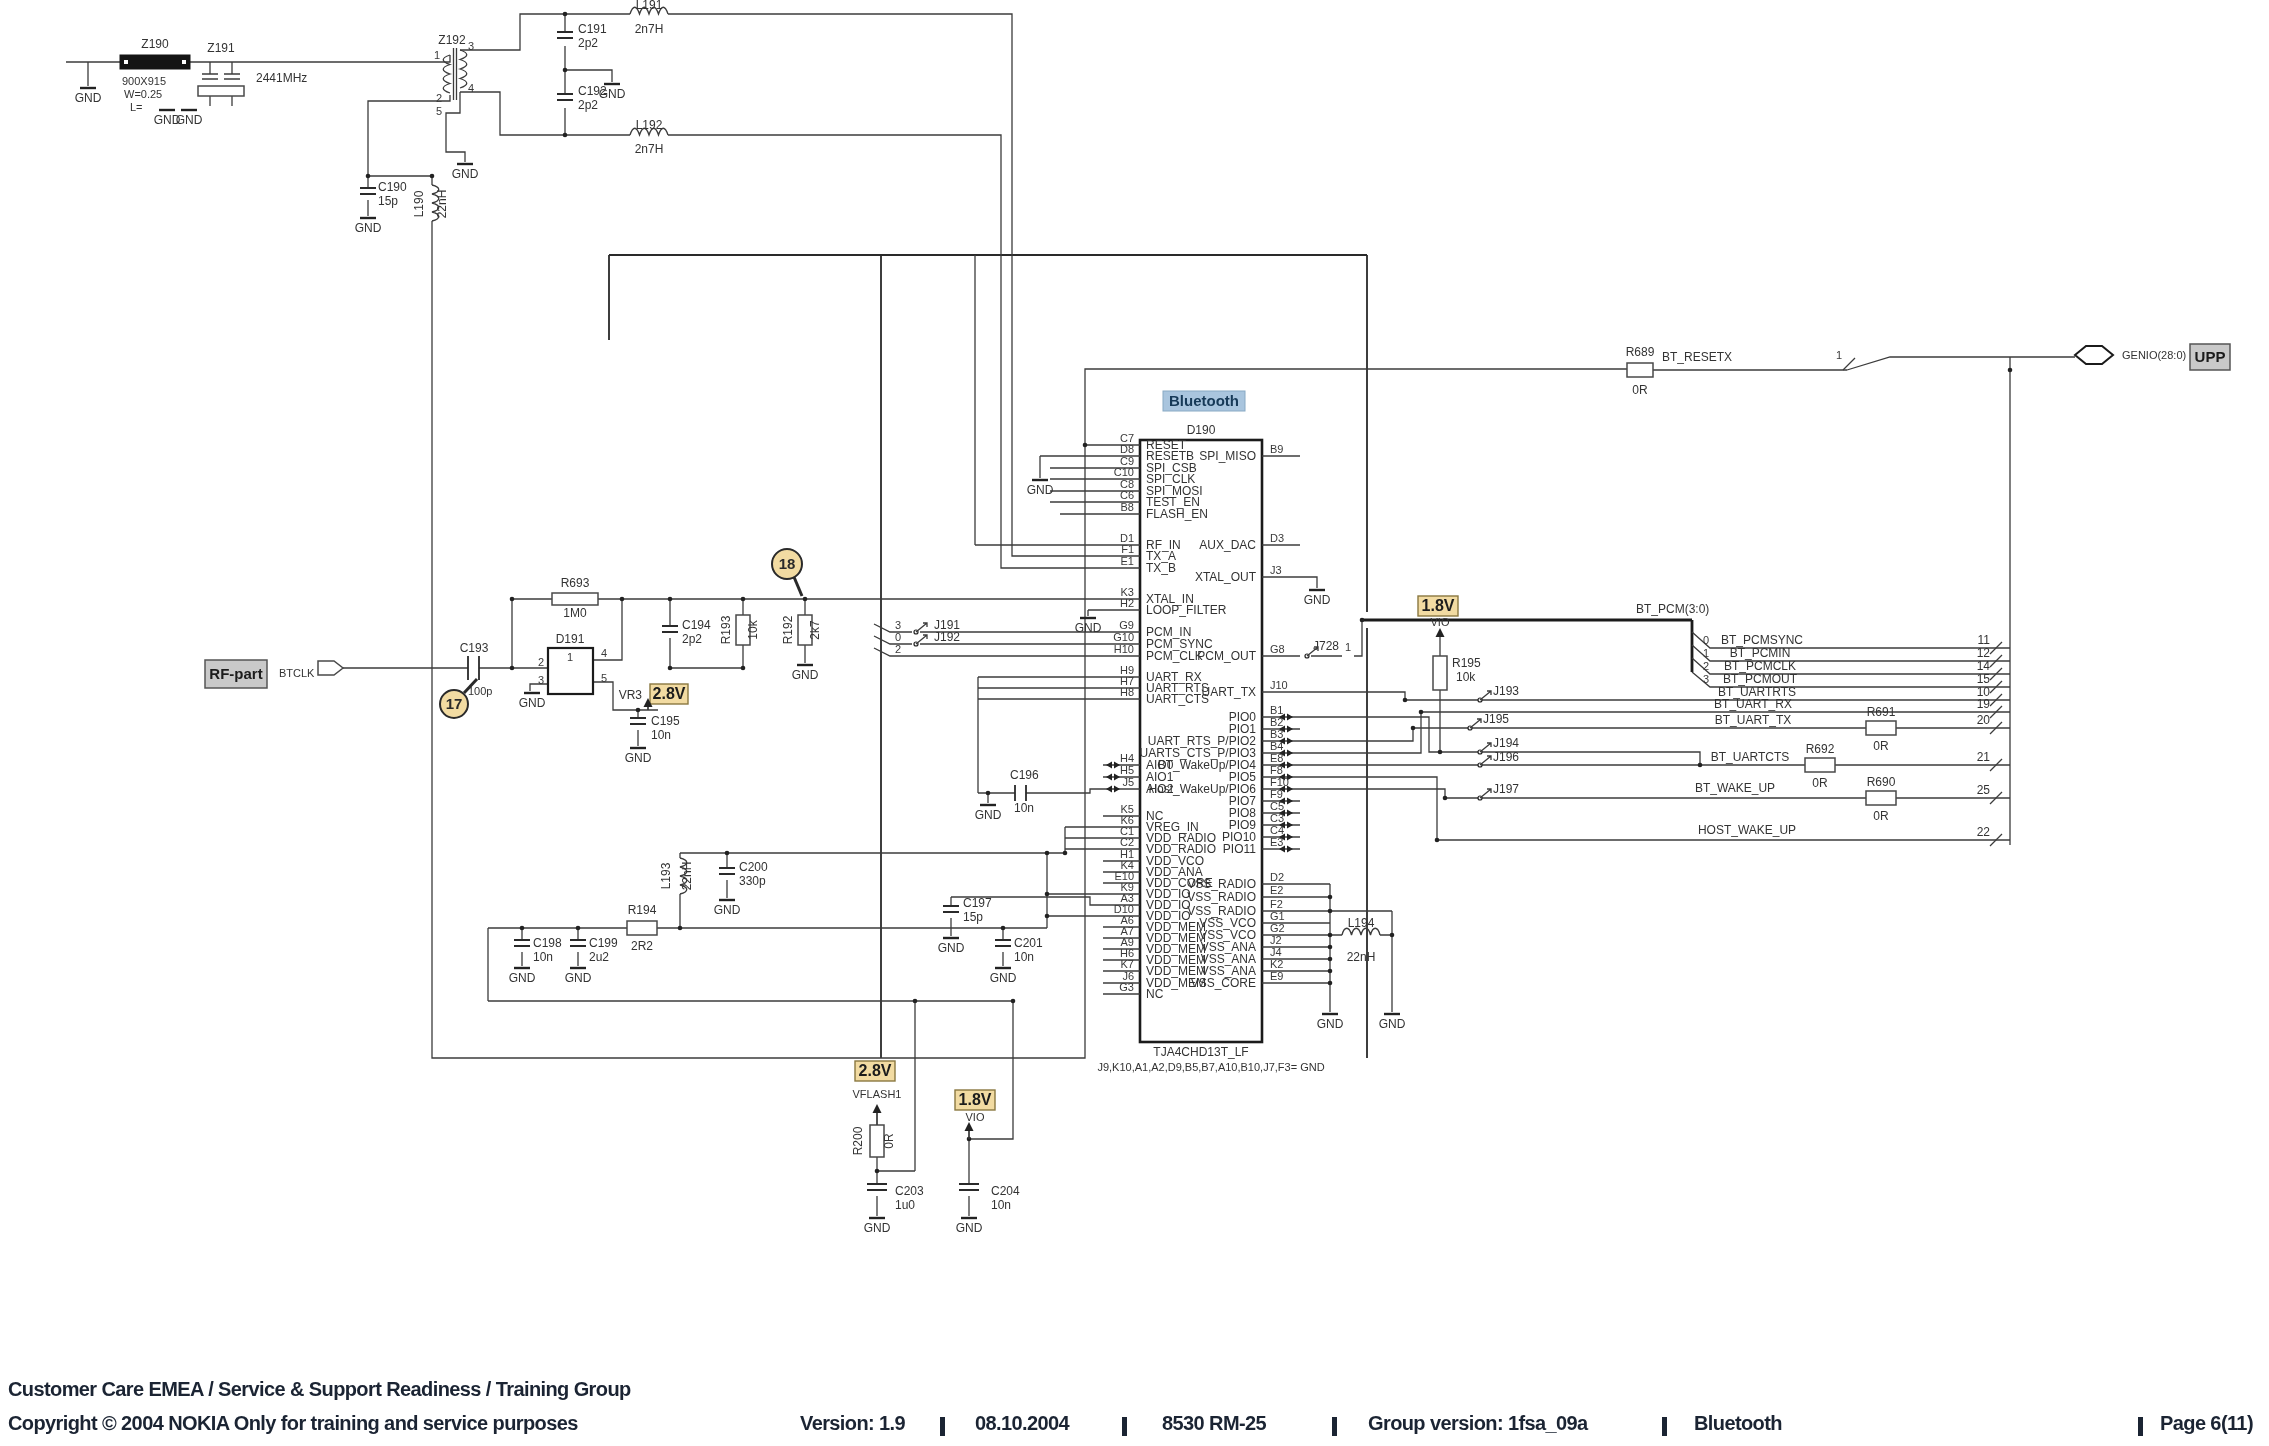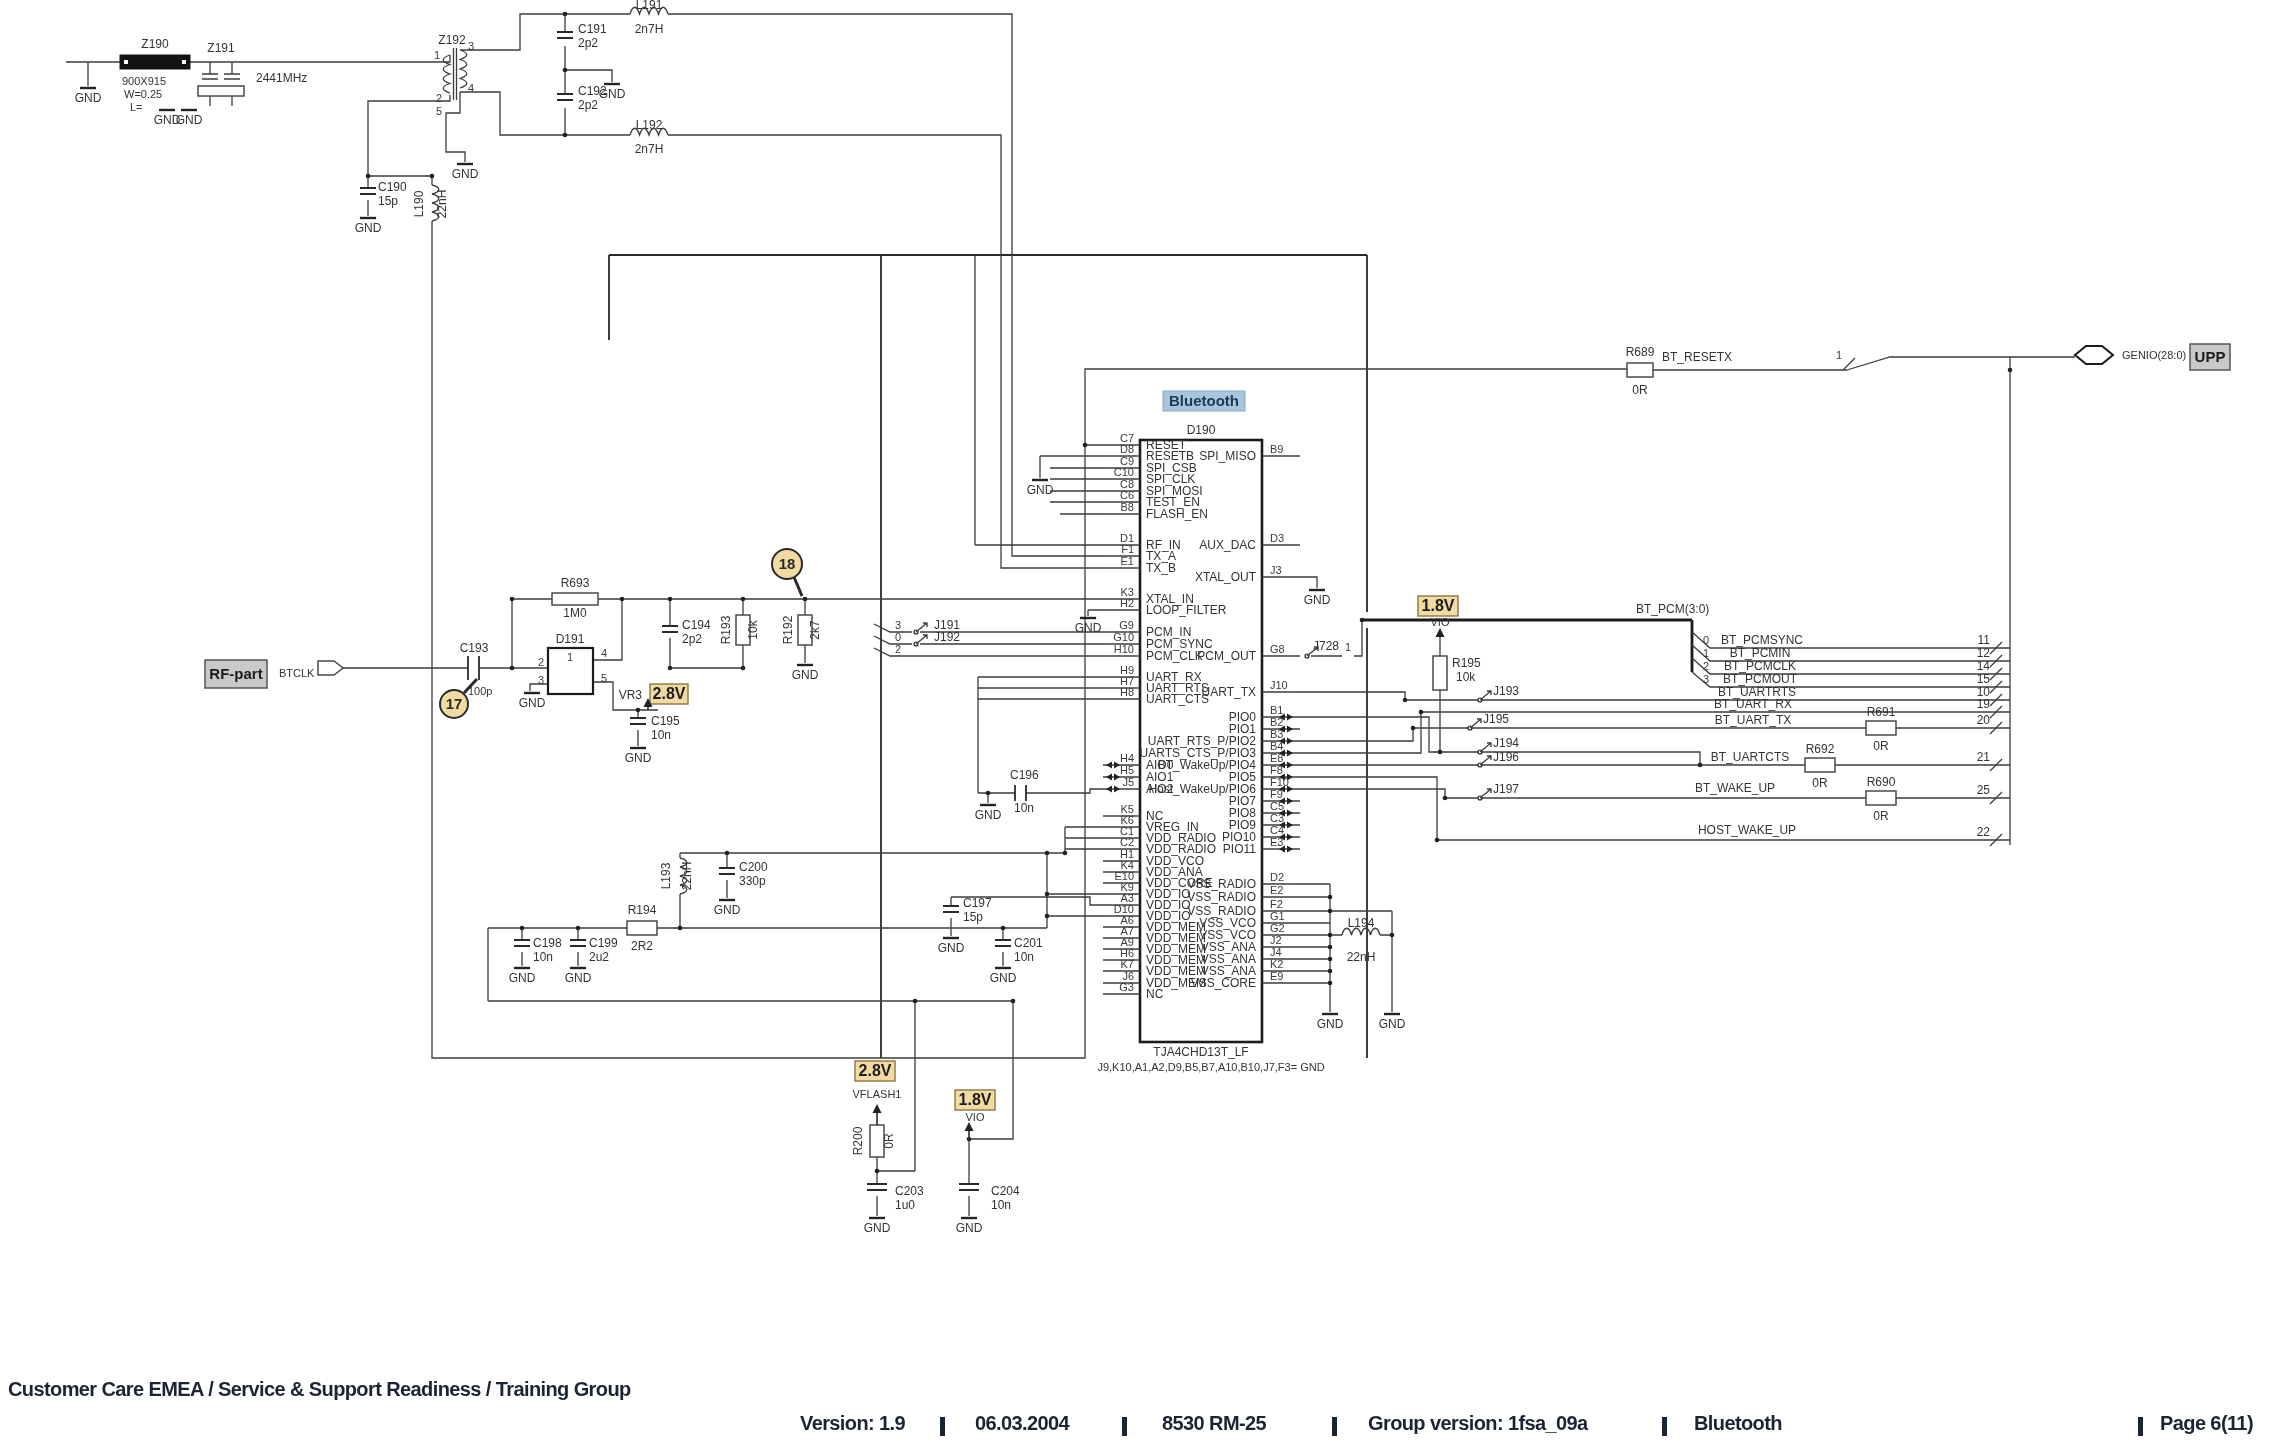--- a/index.html
+++ b/index.html
@@ -634,23 +634,24 @@
         <line x1="1440" y1="647" x2="1440" y2="634" class="w"></line>
         <path d="M1440,628 l-4.5,9 h9 z" fill="#222"></path>
         <line x1="877" y1="1125" x2="877" y2="1110" class="w"></line>
         <path d="M877,1104 l-4.5,9 h9 z" fill="#222"></path>
         <line x1="969" y1="1139" x2="969" y2="1128" class="w"></line>
         <path d="M969,1122 l-4.5,9 h9 z" fill="#222"></path>
       </g>
 </svg>
 
 <div class="footer" style="left:8px;top:1378px;">Customer Care EMEA / Service &amp; Support Readiness / Training Group</div>
+<div class="footer" style="left:8px;top:1412px;">Copyright © 2004 NOKIA   Only for training and service purposes</div>
 <div class="footer" style="left:800px;top:1412px;">Version: 1.9</div>
 <div class="fsep" style="left:940px;top:1417px;"></div>
-<div class="footer" style="left:975px;top:1412px;">06.03.2004</div>
+<div class="footer" style="left:975px;top:1412px;">08.10.2004</div>
 <div class="fsep" style="left:1122px;top:1417px;"></div>
 <div class="footer" style="left:1162px;top:1412px;">8530 RM-25</div>
 <div class="fsep" style="left:1332px;top:1417px;"></div>
 <div class="footer" style="left:1368px;top:1412px;">Group version: 1fsa_09a</div>
 <div class="fsep" style="left:1662px;top:1417px;"></div>
 <div class="footer" style="left:1694px;top:1412px;">Bluetooth</div>
 <div class="fsep" style="left:2138px;top:1417px;"></div>
 <div class="footer" style="left:2160px;top:1412px;">Page 6(11)</div>
 </div>
 

